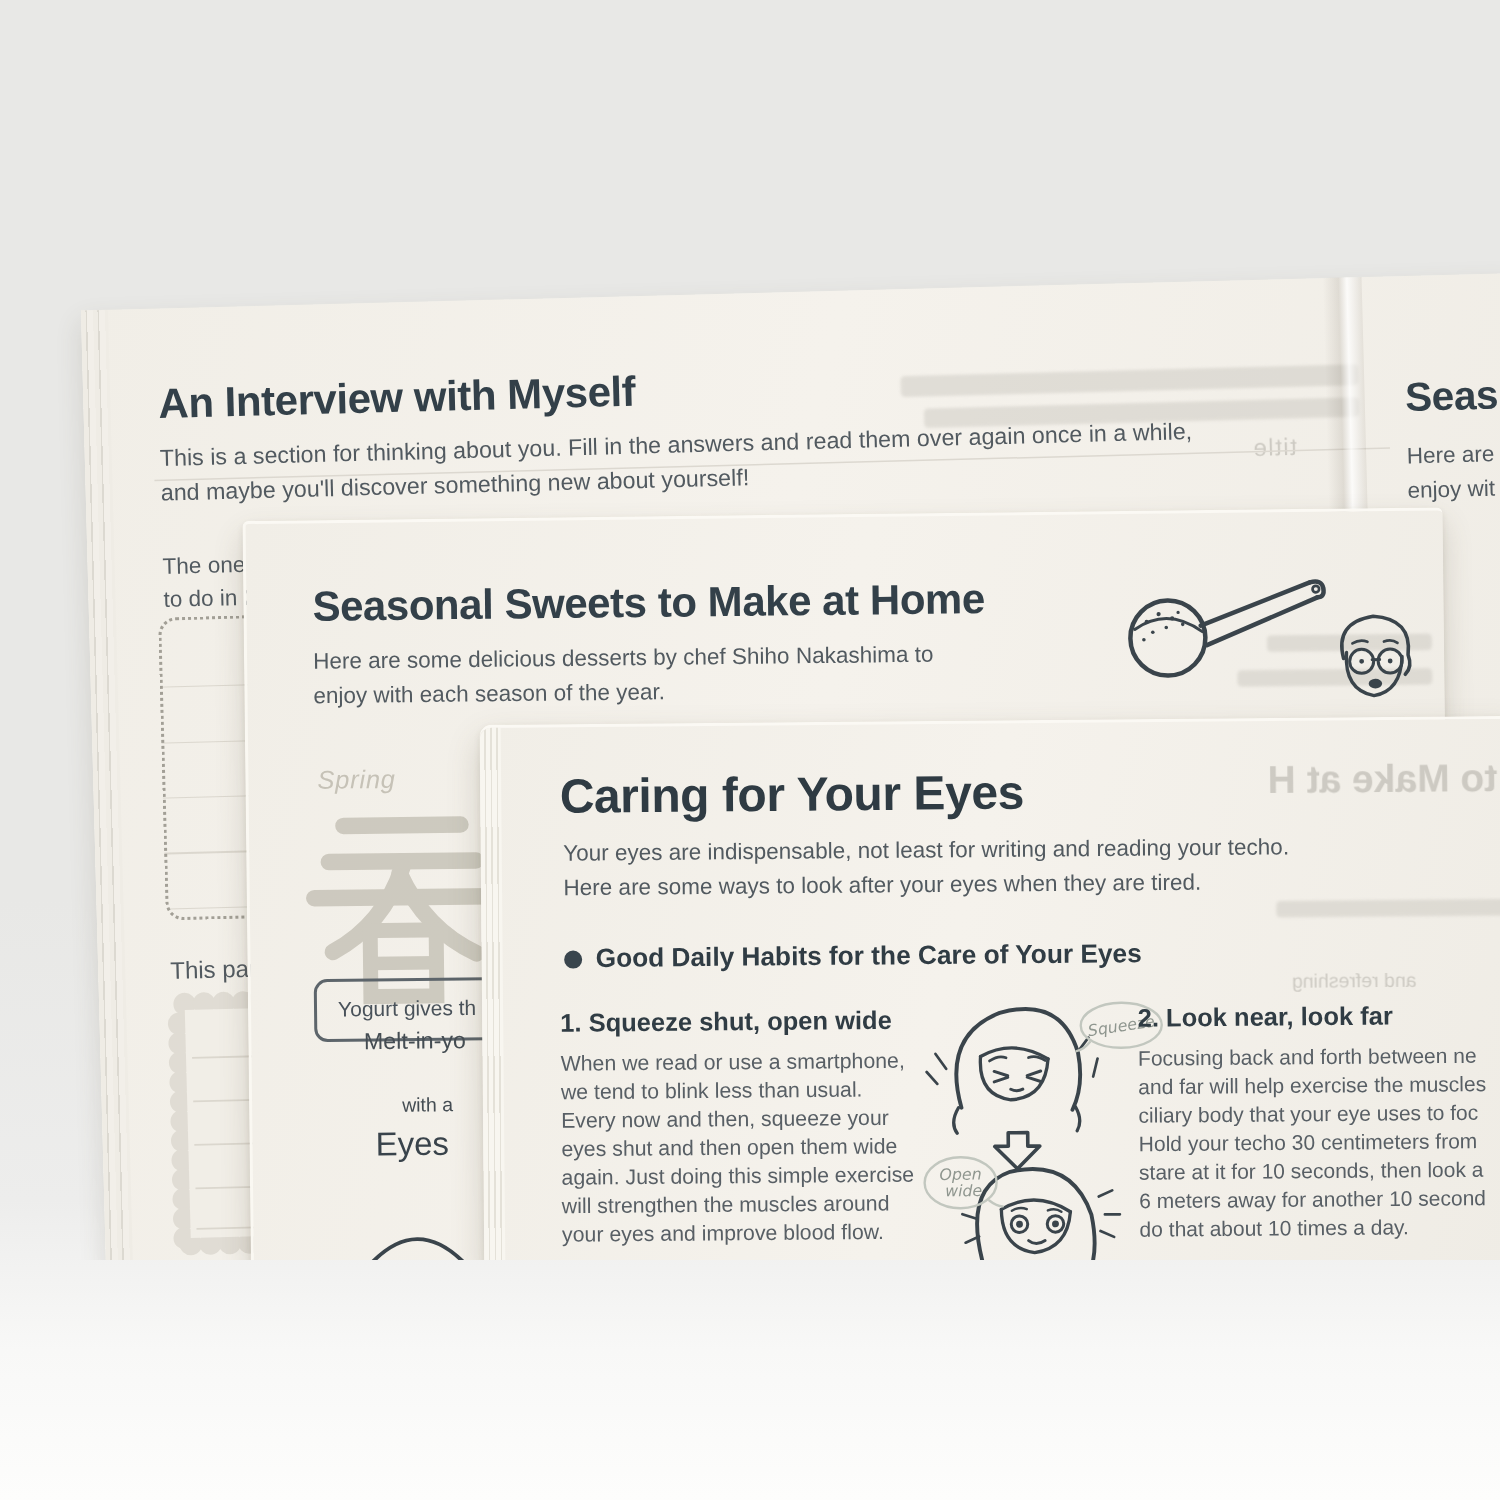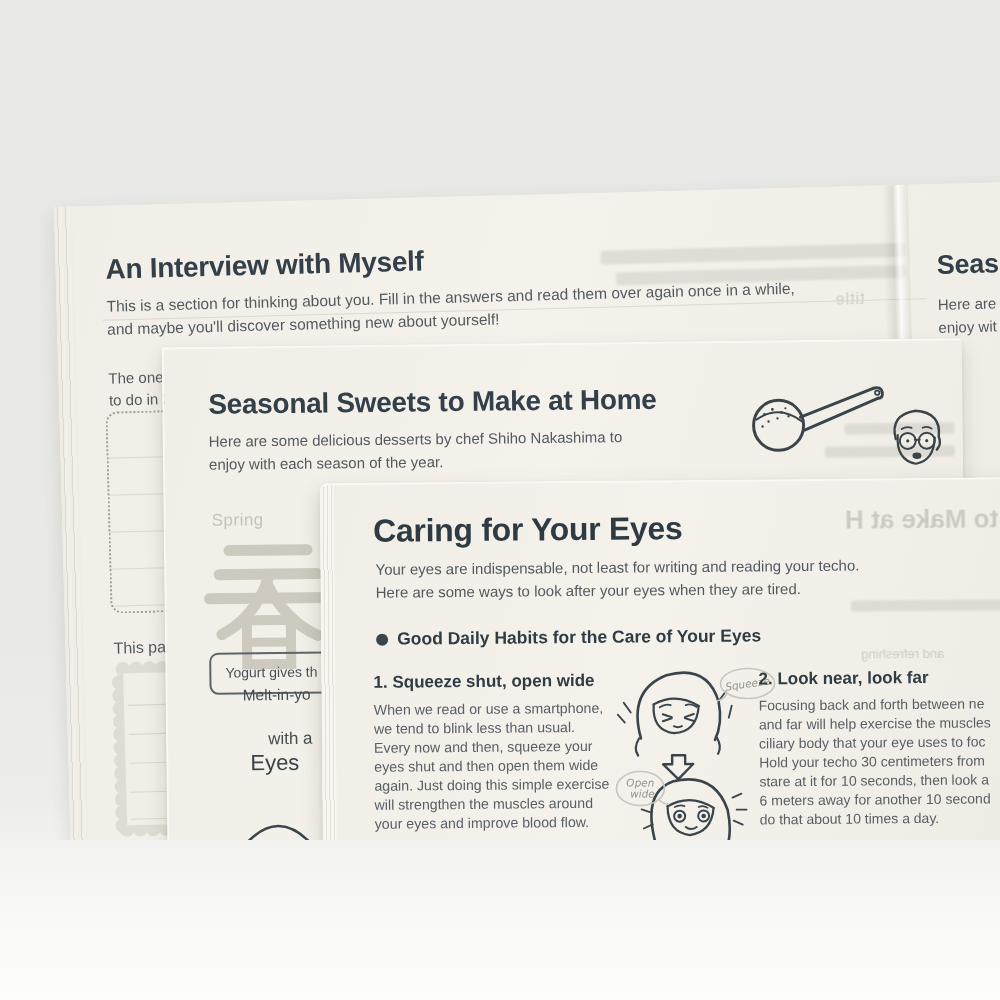--- a/index.html
+++ b/index.html
@@ -23,21 +23,21 @@
     background:repeating-linear-gradient(180deg,rgba(0,0,0,0) 0 36px,#dbd7ce 36px 37px);
     background-position:0 8px;}
   .spine{position:absolute;top:0;bottom:0;width:26px;
     background:linear-gradient(to right,rgba(110,100,85,0) 0%,rgba(110,100,85,.14) 40%,rgba(255,255,255,.75) 62%,rgba(110,100,85,.10) 100%);}
   
   .page.mid{left:162px;top:347px;width:798px;height:494px;transform:rotate(-.65deg);
     transform-origin:30px 30px;border-top:2px solid #fbf9f4;border-left:2px solid #faf8f2;border-radius:4px;
     box-shadow:0 10px 20px rgba(90,80,60,.20),0 2px 4px rgba(90,80,60,.12);}
   .pill{position:absolute;border:2px solid #5d656b;border-radius:9px;color:#49525a;
     font-size:14px;line-height:36px;padding-left:14px;white-space:nowrap;}
-  .gray{color:#c6c2b7;}
+  .gray{color:#c6c2b7;font-style:italic;}
   
   .page.front{left:320px;top:483px;width:690px;height:362px;transform:rotate(-.5deg);
     transform-origin:30px 30px;border-radius:8px 0 0 0;border-top:2px solid #fbf9f4;
     box-shadow:0 10px 22px rgba(90,80,60,.22),0 2px 4px rgba(90,80,60,.12);}
   .sheet-edge{position:absolute;left:0;top:0;bottom:0;width:14px;border-radius:8px 0 0 0;
     background:repeating-linear-gradient(to right,#f8f6f0 0 3px,#e4e1d8 3px 4px);}
   .tip-title{font-weight:bold;color:#303c44;font-size:17px;white-space:nowrap;}
   .tip-line{color:#585f65;font-size:14.2px;white-space:nowrap;}
   .bullet{display:inline-block;width:12px;height:12px;border-radius:50%;background:#39454d;
     vertical-align:-1px;margin-right:9px;}
@@ -172,21 +172,21 @@
           <path d="M66,50 Q53,88 19,106"></path>
           <path d="M64,54 Q81,92 115,108"></path>
           <rect x="44" y="92" width="44" height="44" stroke-width="10"></rect>
           <line x1="44" y1="114" x2="88" y2="114" stroke-width="9"></line>
         </g>
       </svg>
 
       <div class="pill" style="left:42px;top:304px;width:180px;height:38px">Yogurt gives th</div>
 
       <div class="abs body-txt" style="left:75px;top:338px;font-size:15.5px;color:#454d53">Melt-in-yo</div>
-      <div class="abs body-txt" style="left:100px;top:381px;font-size:17px;color:#454d53">with a</div>
+      <div class="abs body-txt" style="left:100px;top:381px;font-size:13px;color:#454d53">with a</div>
       <div class="abs" style="left:82px;top:402px;font-size:22px;color:#39434b;white-space:nowrap">Eyes</div>
 
       <svg class="abs" style="left:74px;top:470px" width="70" height="24" viewBox="0 0 70 24">
         <path class="ink" d="M4,24 Q35,-8 66,24" stroke-width="2.6"></path>
       </svg>
     </div>
 
     <div class="page front">
       <div class="sheet-edge"></div>
 

